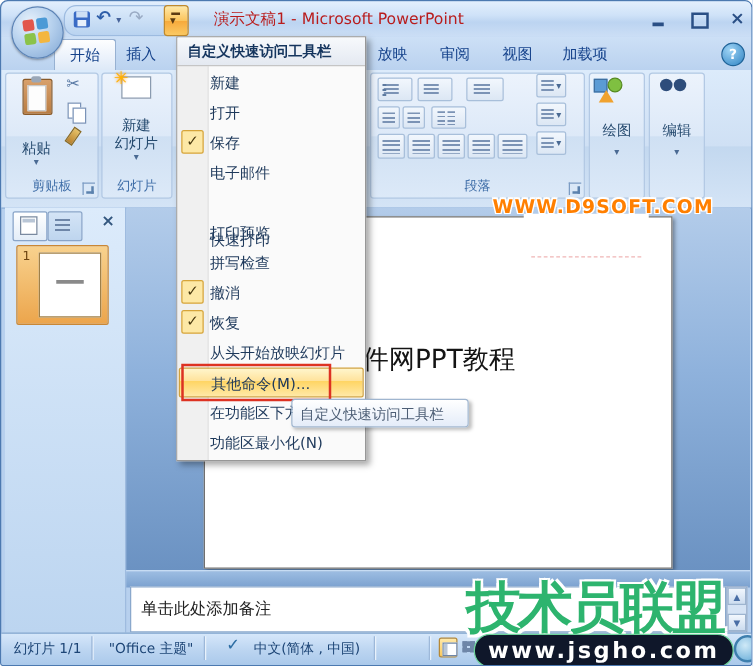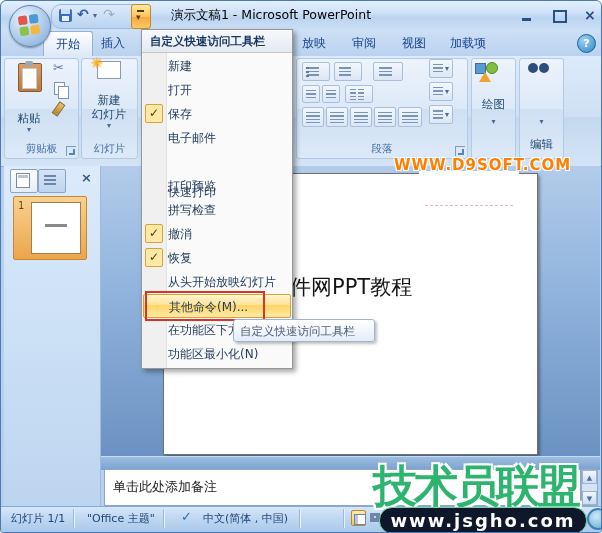--- a/index.html
+++ b/index.html
@@ -22,21 +22,21 @@
   .disk-icon:before{content:"";position:absolute;left:2px;top:0;width:9px;height:5px;background:#cfe0f5;}
   .disk-icon:after{content:"";position:absolute;left:3px;bottom:1px;width:7px;height:5px;background:#e8f0fb;}
   .undo-glyph{left:76px;top:5px;font-size:14px;color:#2d5da8;font-weight:bold;}
   .undo-dd{left:92px;top:10px;font-size:8px;color:#47639a;}
   .redo-glyph{left:102px;top:5px;font-size:14px;color:#9aabc4;}
   .qat-more{left:130px;top:3px;width:18px;height:23px;border-radius:3px;
     background:linear-gradient(180deg,#ffe9a8,#fbc45c 50%,#f6a93b 51%,#fbc963);
     border:1px solid #c08a2d;z-index:90;}
   .qat-more .bar{position:absolute;left:5px;top:5px;width:7px;height:2px;background:#5c3a11;}
   .qat-more .dd{position:absolute;left:4px;top:7px;font-size:9px;color:#5c3a11;}
-  .win-title{left:0;top:6px;width:540px;text-align:center;font-size:12.5px;color:#000000;}
+  .win-title{left:0;top:6px;width:540px;text-align:center;font-size:12.5px;color:#b91c1c;}
   .winbtn{top:8px;font-size:12px;color:#2a4f85;font-weight:bold;}
   .min-bar{left:521px;top:17px;width:9px;height:3px;background:#2a4f85;}
   .max-box{left:552px;top:9px;width:10px;height:9px;border:2px solid #2a4f85;}
   .close-x{left:583px;top:6px;font-size:14px;}
   
   .tabrow{left:0;top:28px;width:602px;height:27px;
     background:linear-gradient(180deg,#cde0f6,#bad2ef);}
   .tab{top:30px;height:25px;line-height:25px;text-align:center;font-size:12px;color:#15428b;}
   .tab.active{background:linear-gradient(180deg,#fdfeff,#eaf1fb 60%,#dce8f7);
     border:1px solid #97b1d2;border-bottom:none;border-radius:3px 3px 0 0;}
@@ -257,21 +257,21 @@
 
   <div class="abs rgroup" style="left:470px;width:45px;"></div>
   <div class="abs shape-sq"></div>
   <div class="abs shape-ci"></div>
   <div class="abs shape-tr"></div>
   <div class="abs btnlabel" style="left:470px;top:96px;width:45px;">绘图</div>
   <div class="abs ddarrow" style="left:470px;top:116px;width:45px;">▾</div>
 
   <div class="abs rgroup" style="left:518px;width:45px;"></div>
   <div class="abs bino"></div>
-  <div class="abs btnlabel" style="left:518px;top:96px;width:45px;margin-top:40px;">编辑</div>
+  <div class="abs btnlabel" style="left:518px;top:96px;width:45px;">编辑</div>
   <div class="abs ddarrow" style="left:518px;top:116px;width:45px;">▾</div>
 
   <div class="abs wm-d9-2">WWW.D9SOFT.COM</div>
 
   <div class="abs leftpane"></div>
   <div class="abs ptab" style="left:9px;"></div>
   <div class="abs ptab inactive" style="left:37px;"></div>
   <div class="abs ptab-ic1"></div>
   <div class="abs ptab-ic2"></div>
   <div class="abs pane-x">×</div>

